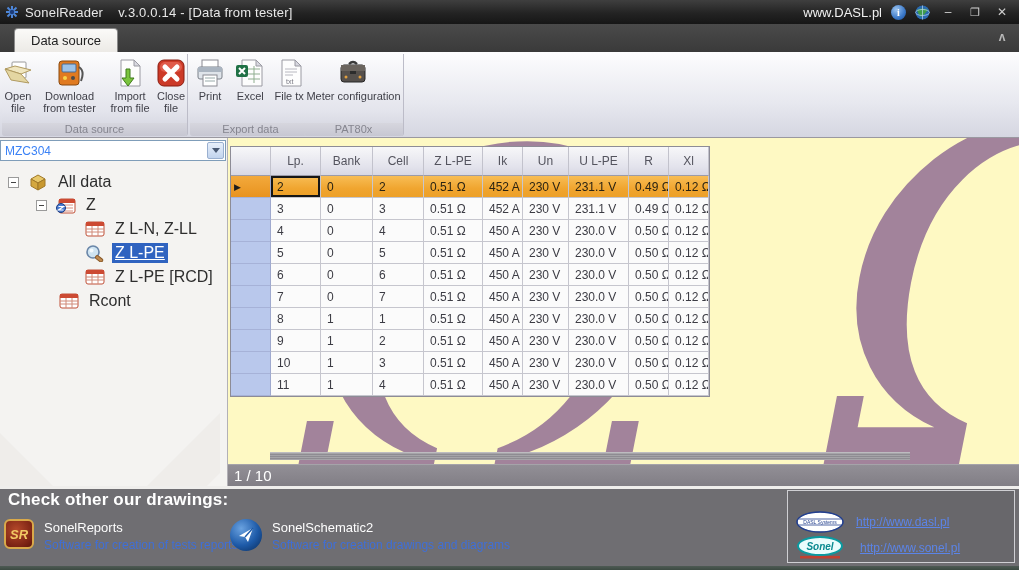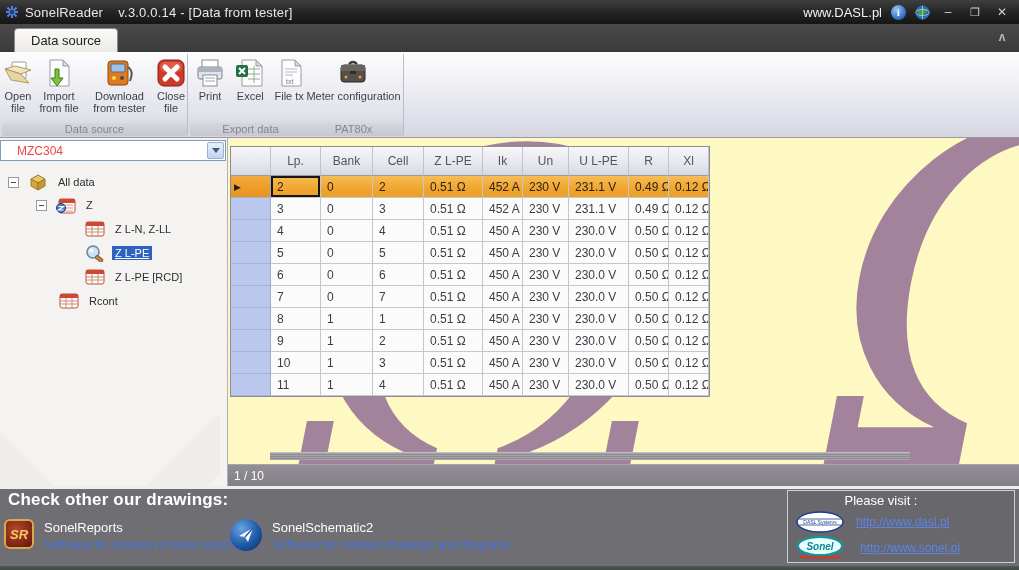--- a/index.html
+++ b/index.html
@@ -44,28 +44,28 @@
     text-align:center;color:#85858f;background:linear-gradient(#d6d6de,#c7c7d2);border-radius:0 0 3px 3px;}
 
   
   .main{position:absolute;left:0;top:138px;width:1019px;height:348px;}
   .leftpanel{position:absolute;left:0;top:0;width:228px;height:348px;background:#f4f3f1;
     border-right:1px solid #b2b0b6;overflow:hidden;}
   .panel-watermark{position:absolute;left:-10px;top:245px;width:240px;height:230px;opacity:.6;}
 
   .device-dropdown{position:absolute;left:0;top:2px;width:226px;height:21px;background:#fff;
     border:1px solid #7f9db9;display:flex;align-items:center;}
-  .dd-value{flex:1;font-size:12px;color:#ef4444;padding-left:16px;}
+  .dd-value{flex:1;font-size:12px;color:#3b82f6;padding-left:4px;}
   .dd-button{width:17px;height:17px;margin-right:1px;background:linear-gradient(#e8f0fb,#c2d4ee);
     border:1px solid #9ab0d0;border-radius:2px;display:flex;align-items:center;justify-content:center;}
   .dd-arrow{width:0;height:0;border-left:4px solid transparent;border-right:4px solid transparent;
     border-top:5px solid #4a5a74;}
 
   .tree{position:absolute;left:0;top:30px;right:0;}
-  .trow{position:absolute;height:20px;display:flex;align-items:center;font-size:11px;color:#2e2e2e;}
+  .trow{position:absolute;height:20px;display:flex;align-items:center;font-size:16px;color:#2e2e2e;}
   .expander{width:11px;height:11px;border:1px solid #9a9a9a;background:#fff;position:relative;margin-right:8px;}
   .expander::after{content:"";position:absolute;left:2px;top:4px;width:5px;height:1px;background:#444;}
   .ticon{width:22px;height:18px;margin-right:6px;flex:none;}
   .tlabel{padding:1px 3px;}
   .tlabel.selected{background:#2f63c0;color:#fff;text-decoration:underline;}
 
   .rightpane{position:absolute;left:228px;top:0;width:791px;height:348px;overflow:hidden;background:#fef9c3;}
   .wm{position:absolute;font-family:"DejaVu Serif",serif;font-style:italic;font-size:470px;line-height:1;
     color:#a2839b;z-index:0;user-select:none;}
   .wm1{left:70px;top:-45px;}
@@ -85,21 +85,21 @@
   .c0{width:50px;}.c1{width:52px;}.c2{width:51px;text-align:right;}.c3{width:59px;}.c4{width:40px;}
   .c5{width:46px;}.c6{width:60px;}.c7{width:40px;}.c8{width:40px;}
   .grow.sel .gcell{background:linear-gradient(#f8bd55,#f0a52f 60%,#eda028);color:#2a2313;}
   .grow.sel .ind{background:linear-gradient(#f3a93c,#e8931f);color:#1c1c1c;font-size:9px;padding-left:3px;}
   .gcell.focus{box-shadow:inset 0 0 0 2px #161616;}
 
   .hscroll{position:absolute;left:42px;top:314px;width:640px;height:8px;z-index:1;
     background:repeating-linear-gradient(#a5a4a8 0 1px,#8e8c92 1px 2px);border-top:1px solid #bdbcc0;}
   .statusbar{position:absolute;left:0;bottom:0;width:791px;height:22px;z-index:2;
     background:linear-gradient(#928f96,#817e85);border-top:1px solid #a5a3a9;color:#fff;
-    font-size:12px;display:flex;align-items:center;padding-left:6px;}
+    font-size:15px;display:flex;align-items:center;padding-left:6px;}
 
   
   .sep{position:absolute;left:0;top:486px;width:1019px;height:3px;background:#efeeec;}
   .footer{position:absolute;left:0;top:489px;width:1019px;height:77px;background:#6f6e72;color:#fff;}
   .footer-heading{position:absolute;left:8px;top:1px;font-size:17px;font-weight:bold;letter-spacing:.2px;}
   .product{position:absolute;top:30px;display:flex;}
   .p1{left:4px;}
   .p2{left:230px;}
   .badge-sr{width:30px;height:30px;border-radius:6px;border:2px solid #d9a94a;
     background:radial-gradient(circle at 40% 35%,#b5492a,#7c2414 70%,#5c150a);
@@ -168,35 +168,35 @@
         <div class="rbtn">
           <svg class="ricon" viewBox="0 0 32 32">
             <rect x="10" y="5" width="14" height="16" rx="1" fill="#fff" stroke="#9a9a9a"></rect>
             <path d="M3 12 L13 9 L29 13 L19 17 Z" fill="#f0e6c0" stroke="#b09a60"></path>
             <path d="M3 12 L19 17 L27 26 L9 23 Z" fill="#e4d6a2" stroke="#b09a60"></path>
           </svg>
           <span class="rlabel">Open file</span>
         </div>
         <div class="rbtn">
           <svg class="ricon" viewBox="0 0 32 32">
-            <path d="M7 3 h13 l6 6 v20 h-19 z" fill="#fdfdfd" stroke="#9a9aa2"></path>
-            <path d="M20 3 v6 h6 z" fill="#d8d8e0" stroke="#9a9aa2"></path>
-            <path d="M16 12 v9 h4 l-6 8 -6 -8 h4 v-9 z" fill="#7ac43e" stroke="#3f7a1a"></path>
-          </svg>
-          <span class="rlabel">Import from file</span>
-        </div>
-        <div class="rbtn">
-          <svg class="ricon" viewBox="0 0 32 32">
             <rect x="5" y="4" width="20" height="24" rx="3" fill="#e07a20" stroke="#8a4a10"></rect>
             <rect x="8" y="7" width="14" height="8" rx="1" fill="#9cc2e8" stroke="#4a6a90"></rect>
             <circle cx="11" cy="21" r="2" fill="#f6d44a"></circle>
             <circle cx="19" cy="21" r="2" fill="#4a4a4a"></circle>
             <path d="M25 10 Q31 14 27 24" fill="none" stroke="#555" stroke-width="2"></path>
           </svg>
           <span class="rlabel">Download from tester</span>
+        </div>
+        <div class="rbtn">
+          <svg class="ricon" viewBox="0 0 32 32">
+            <path d="M7 3 h13 l6 6 v20 h-19 z" fill="#fdfdfd" stroke="#9a9aa2"></path>
+            <path d="M20 3 v6 h6 z" fill="#d8d8e0" stroke="#9a9aa2"></path>
+            <path d="M16 12 v9 h4 l-6 8 -6 -8 h4 v-9 z" fill="#7ac43e" stroke="#3f7a1a"></path>
+          </svg>
+          <span class="rlabel">Import from file</span>
         </div>
         <div class="rbtn">
           <svg class="ricon" viewBox="0 0 32 32">
             <rect x="3" y="3" width="26" height="26" rx="6" fill="#cc3a28" stroke="#8a1c10"></rect>
             <rect x="5" y="5" width="22" height="10" rx="5" fill="#e8695a" opacity=".7"></rect>
             <path d="M10 10 L22 22 M22 10 L10 22" stroke="#fff" stroke-width="5" stroke-linecap="round"></path>
           </svg>
           <span class="rlabel">Close file</span>
         </div>
       </div>
@@ -529,21 +529,20 @@
           <path d="M9 12 L17 3" stroke="#1d5aa8" stroke-width="1.4"></path>
         </svg>
       </div>
       <div class="pinfo">
         <div class="pname">SonelSchematic2</div>
         <div class="pdesc">Software for creation drawings and diagrams</div>
       </div>
     </div>
 
     <div class="visitbox">
-      <div class="visit-label">Please visit :</div>
       <div class="vrow v1">
         <svg class="logo-dasl" viewBox="0 0 48 22">
           <ellipse cx="24" cy="11" rx="23" ry="10" fill="#fff" stroke="#24408e" stroke-width="1.5"></ellipse>
           <ellipse cx="24" cy="11" rx="23" ry="10" fill="none" stroke="#24408e" stroke-width=".6"></ellipse>
           <line x1="3" y1="8" x2="45" y2="8" stroke="#24408e" stroke-width=".8"></line>
           <line x1="3" y1="14" x2="45" y2="14" stroke="#24408e" stroke-width=".8"></line>
           <text x="24" y="13" font-size="5" fill="#24408e" text-anchor="middle">DASL Systems</text>
         </svg>
         <span class="vlink">http://www.dasl.pl</span>
       </div>

